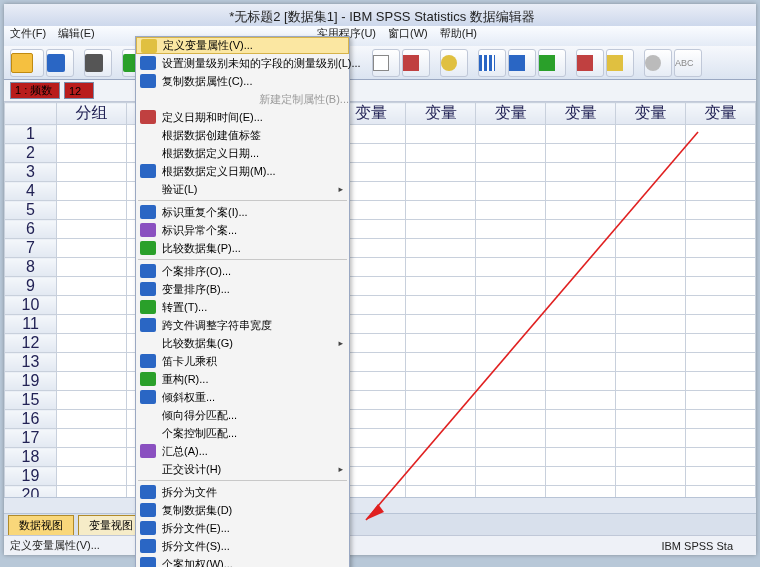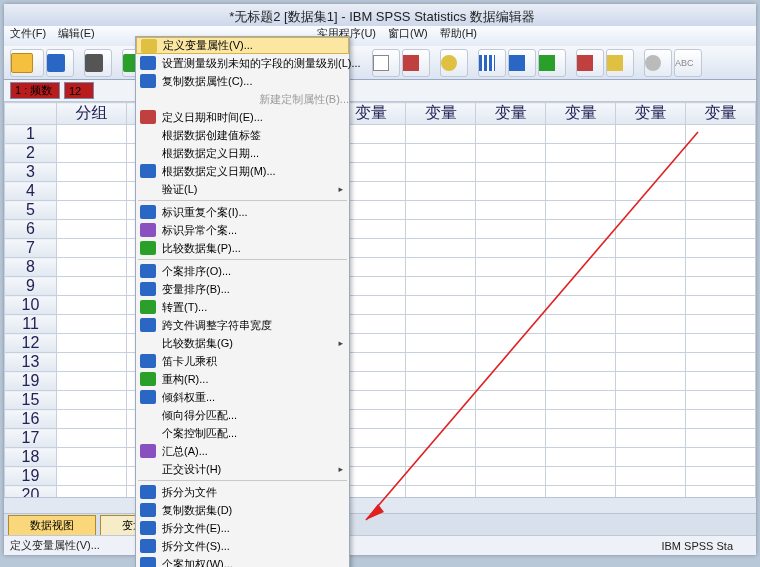--- a/index.html
+++ b/index.html
@@ -16,21 +16,21 @@
   .rowinfo { height: 22px; background: #f0f3f8; border-bottom: 1px solid #c0c8d8; display: flex; align-items: center; font-size: 11px; padding-left: 6px; gap: 4px; }
   .rowinfo .cell { border: 1px solid #7a8aa8; background: #b91c1c; height: 17px; display: inline-flex; align-items: center; padding: 0 4px; min-width: 50px; }
   .grid-area { flex: 1; position: relative; overflow: hidden; }
   table { border-collapse: collapse; width: 100%; font-size: 16px; color: #000; }
   th, td { border: 1px solid #c8d0dc; height: 17px; min-width: 52px; text-align: center; }
   th { background: linear-gradient(#f4f7fb,#e2e8f2); color: #225; font-weight: normal; }
   th.rownum { width: 36px; }
   tr td:first-child { background: linear-gradient(#f4f7fb,#e2e8f2); color: #225; width: 36px; }
   .scrollstrip { height: 16px; background: #e2e8f2; border-top: 1px solid #b8c4d6; }
   .tabsrow { height: 22px; background: #d8e0ec; display: flex; align-items: flex-end; border-top: 1px solid #b8c4d6; }
-  .tab { height: 20px; font-size: 11px; padding: 2px 21px; border: 1px solid #b08a2a; border-bottom: none; background: #f6ecc8; margin-left: 4px; }
+  .tab { height: 20px; font-size: 11px; padding: 2px 10px; border: 1px solid #b08a2a; border-bottom: none; background: #f6ecc8; margin-left: 4px; }
   .tab.active { background: #f9d77a; }
   .statusbar { height: 20px; background: #eef1f7; border-top: 1px solid #c0c8d8; display: flex; align-items: center; font-size: 11px; padding-left: 6px; color: #222; justify-content: space-between; }
   .statusbar .right { padding-right: 23px; }
 
   .dropdown { position: absolute; left: 135px; top: 36px; width: 215px; background: #f4f4f4; border: 1px solid #9aa8c2; box-shadow: 2px 2px 4px rgba(0,0,0,.25); font-size: 11px; z-index: 100; }
   .ditem { height: 18px; display: flex; align-items: center; padding-left: 26px; position: relative; color: #000; white-space: nowrap; }
   .ditem.hl { background: #fbe7a2; border: 1px solid #d6b34a; height: 17px; }
   .ditem.disabled { color: #999; justify-content: flex-end; }
   .dsep { height: 1px; background: #c8c8c8; margin: 2px 2px; }
   .dicon { position: absolute; left: 4px; width: 16px; height: 14px; display: flex; align-items: center; justify-content: center; font-size: 10px; }

